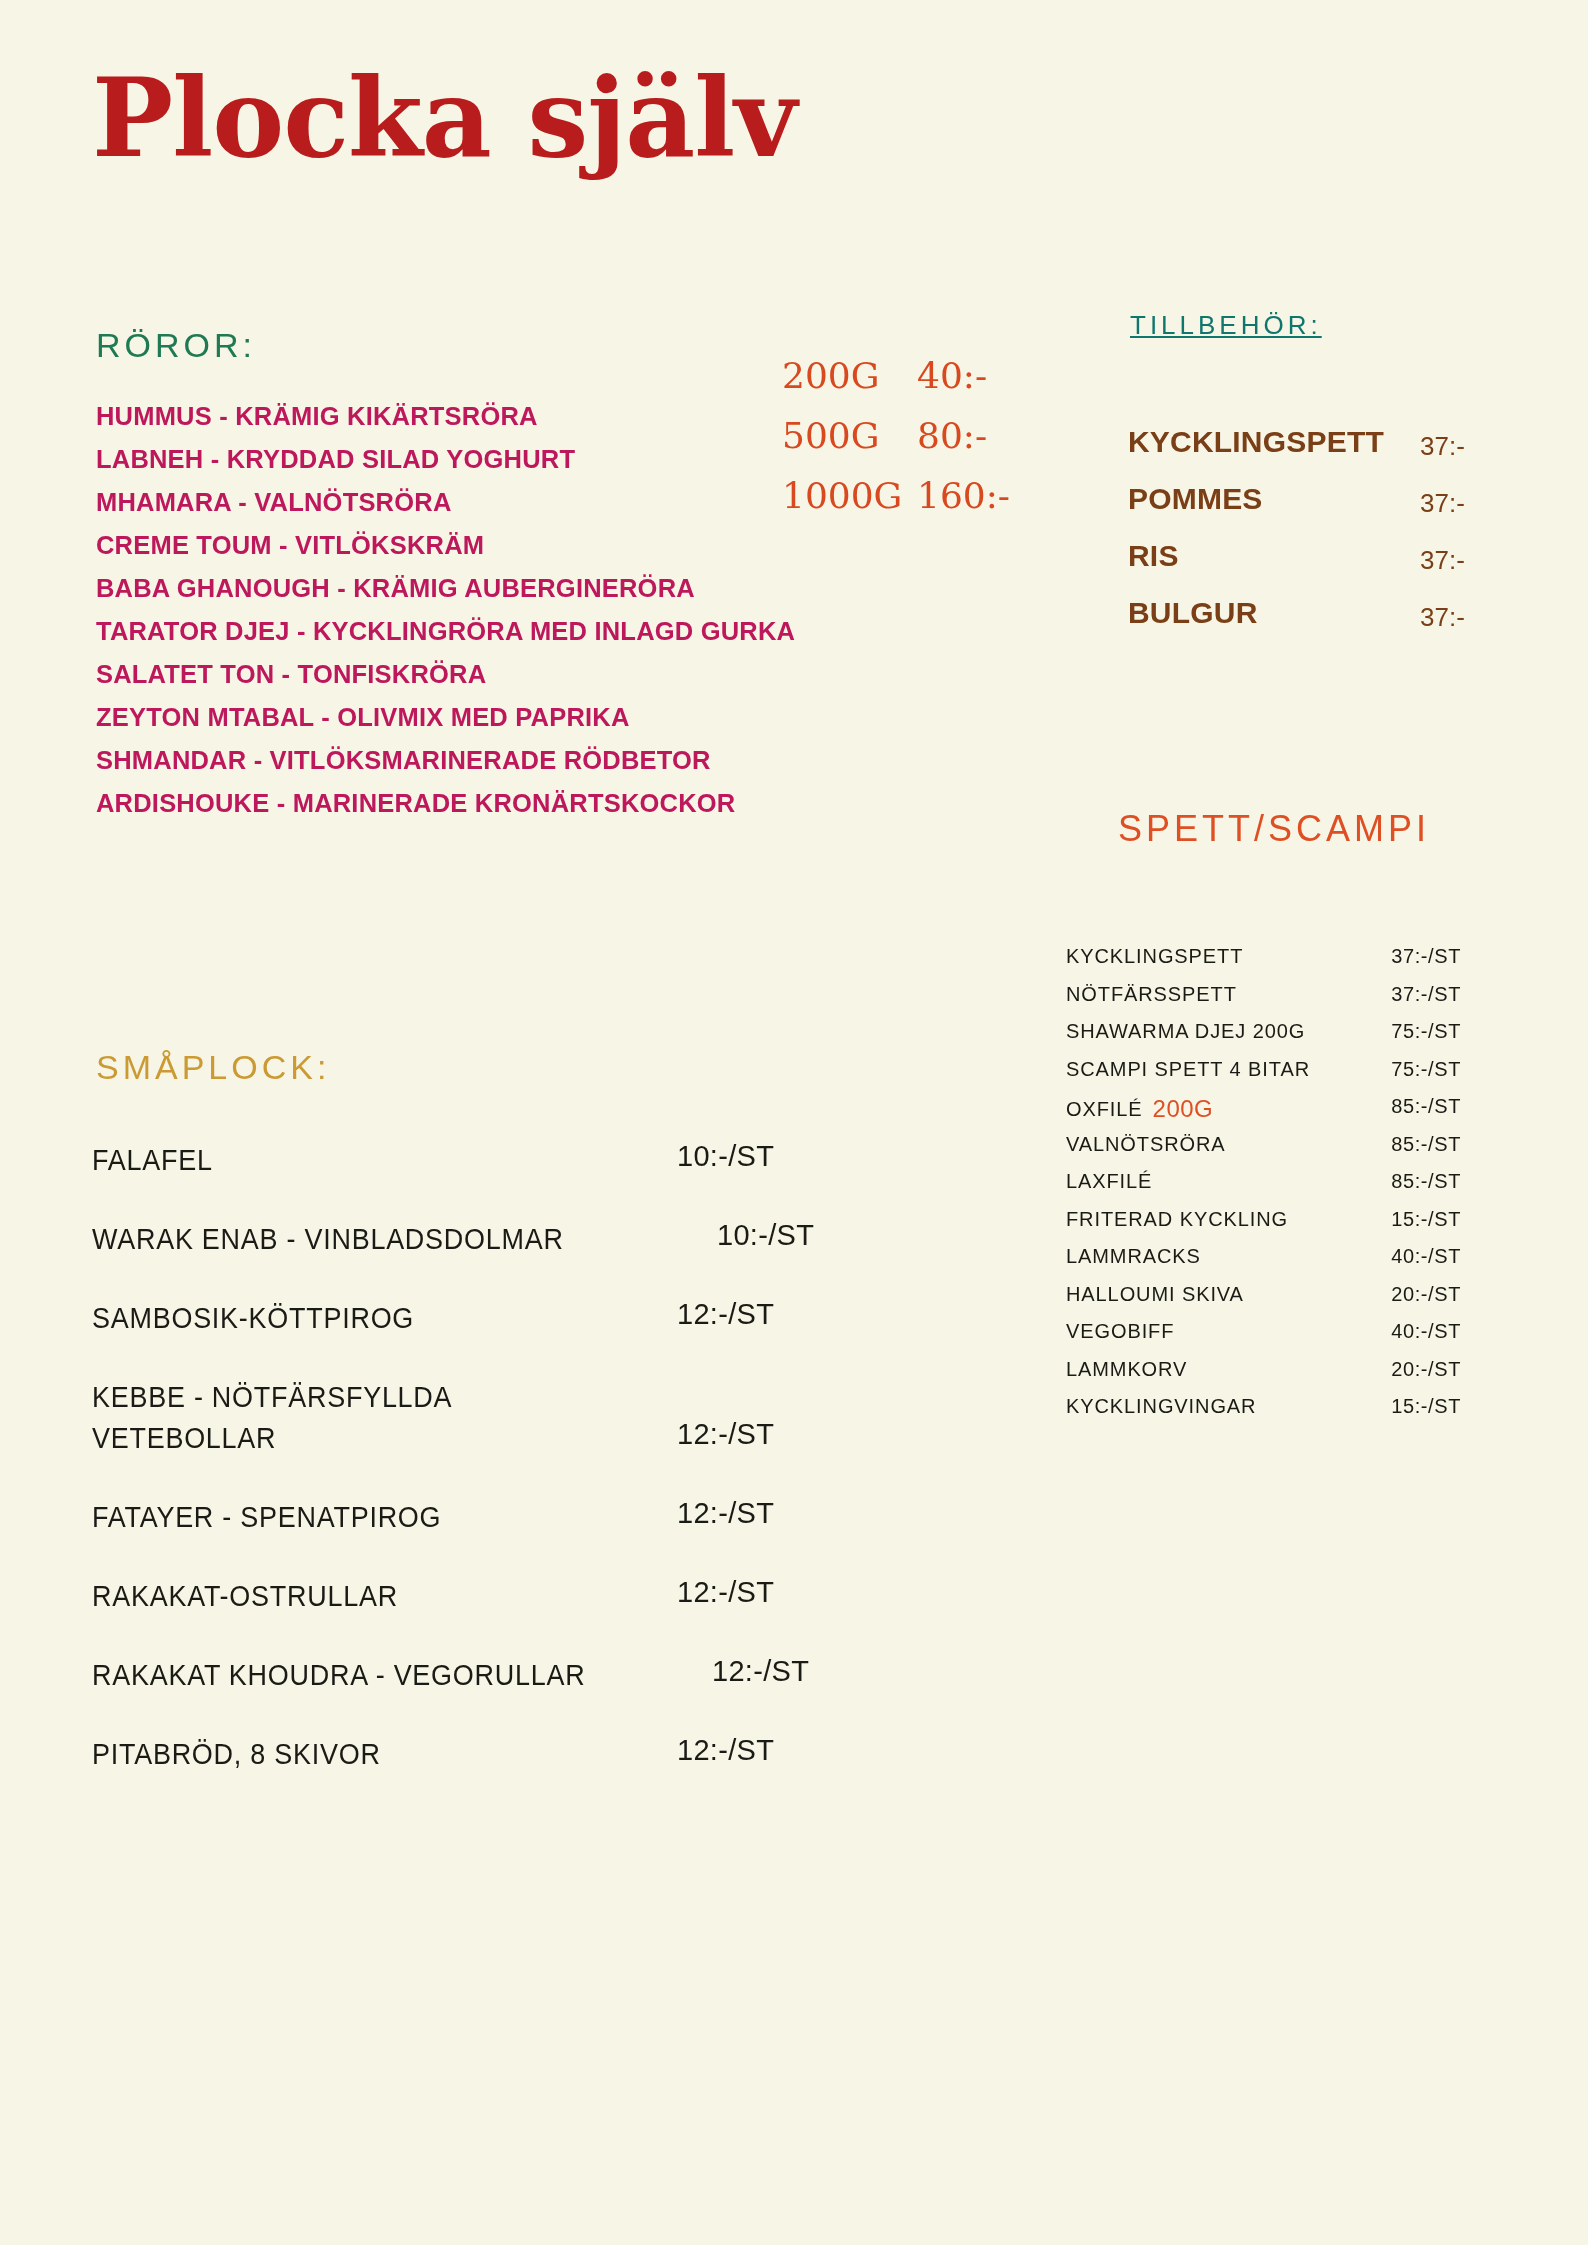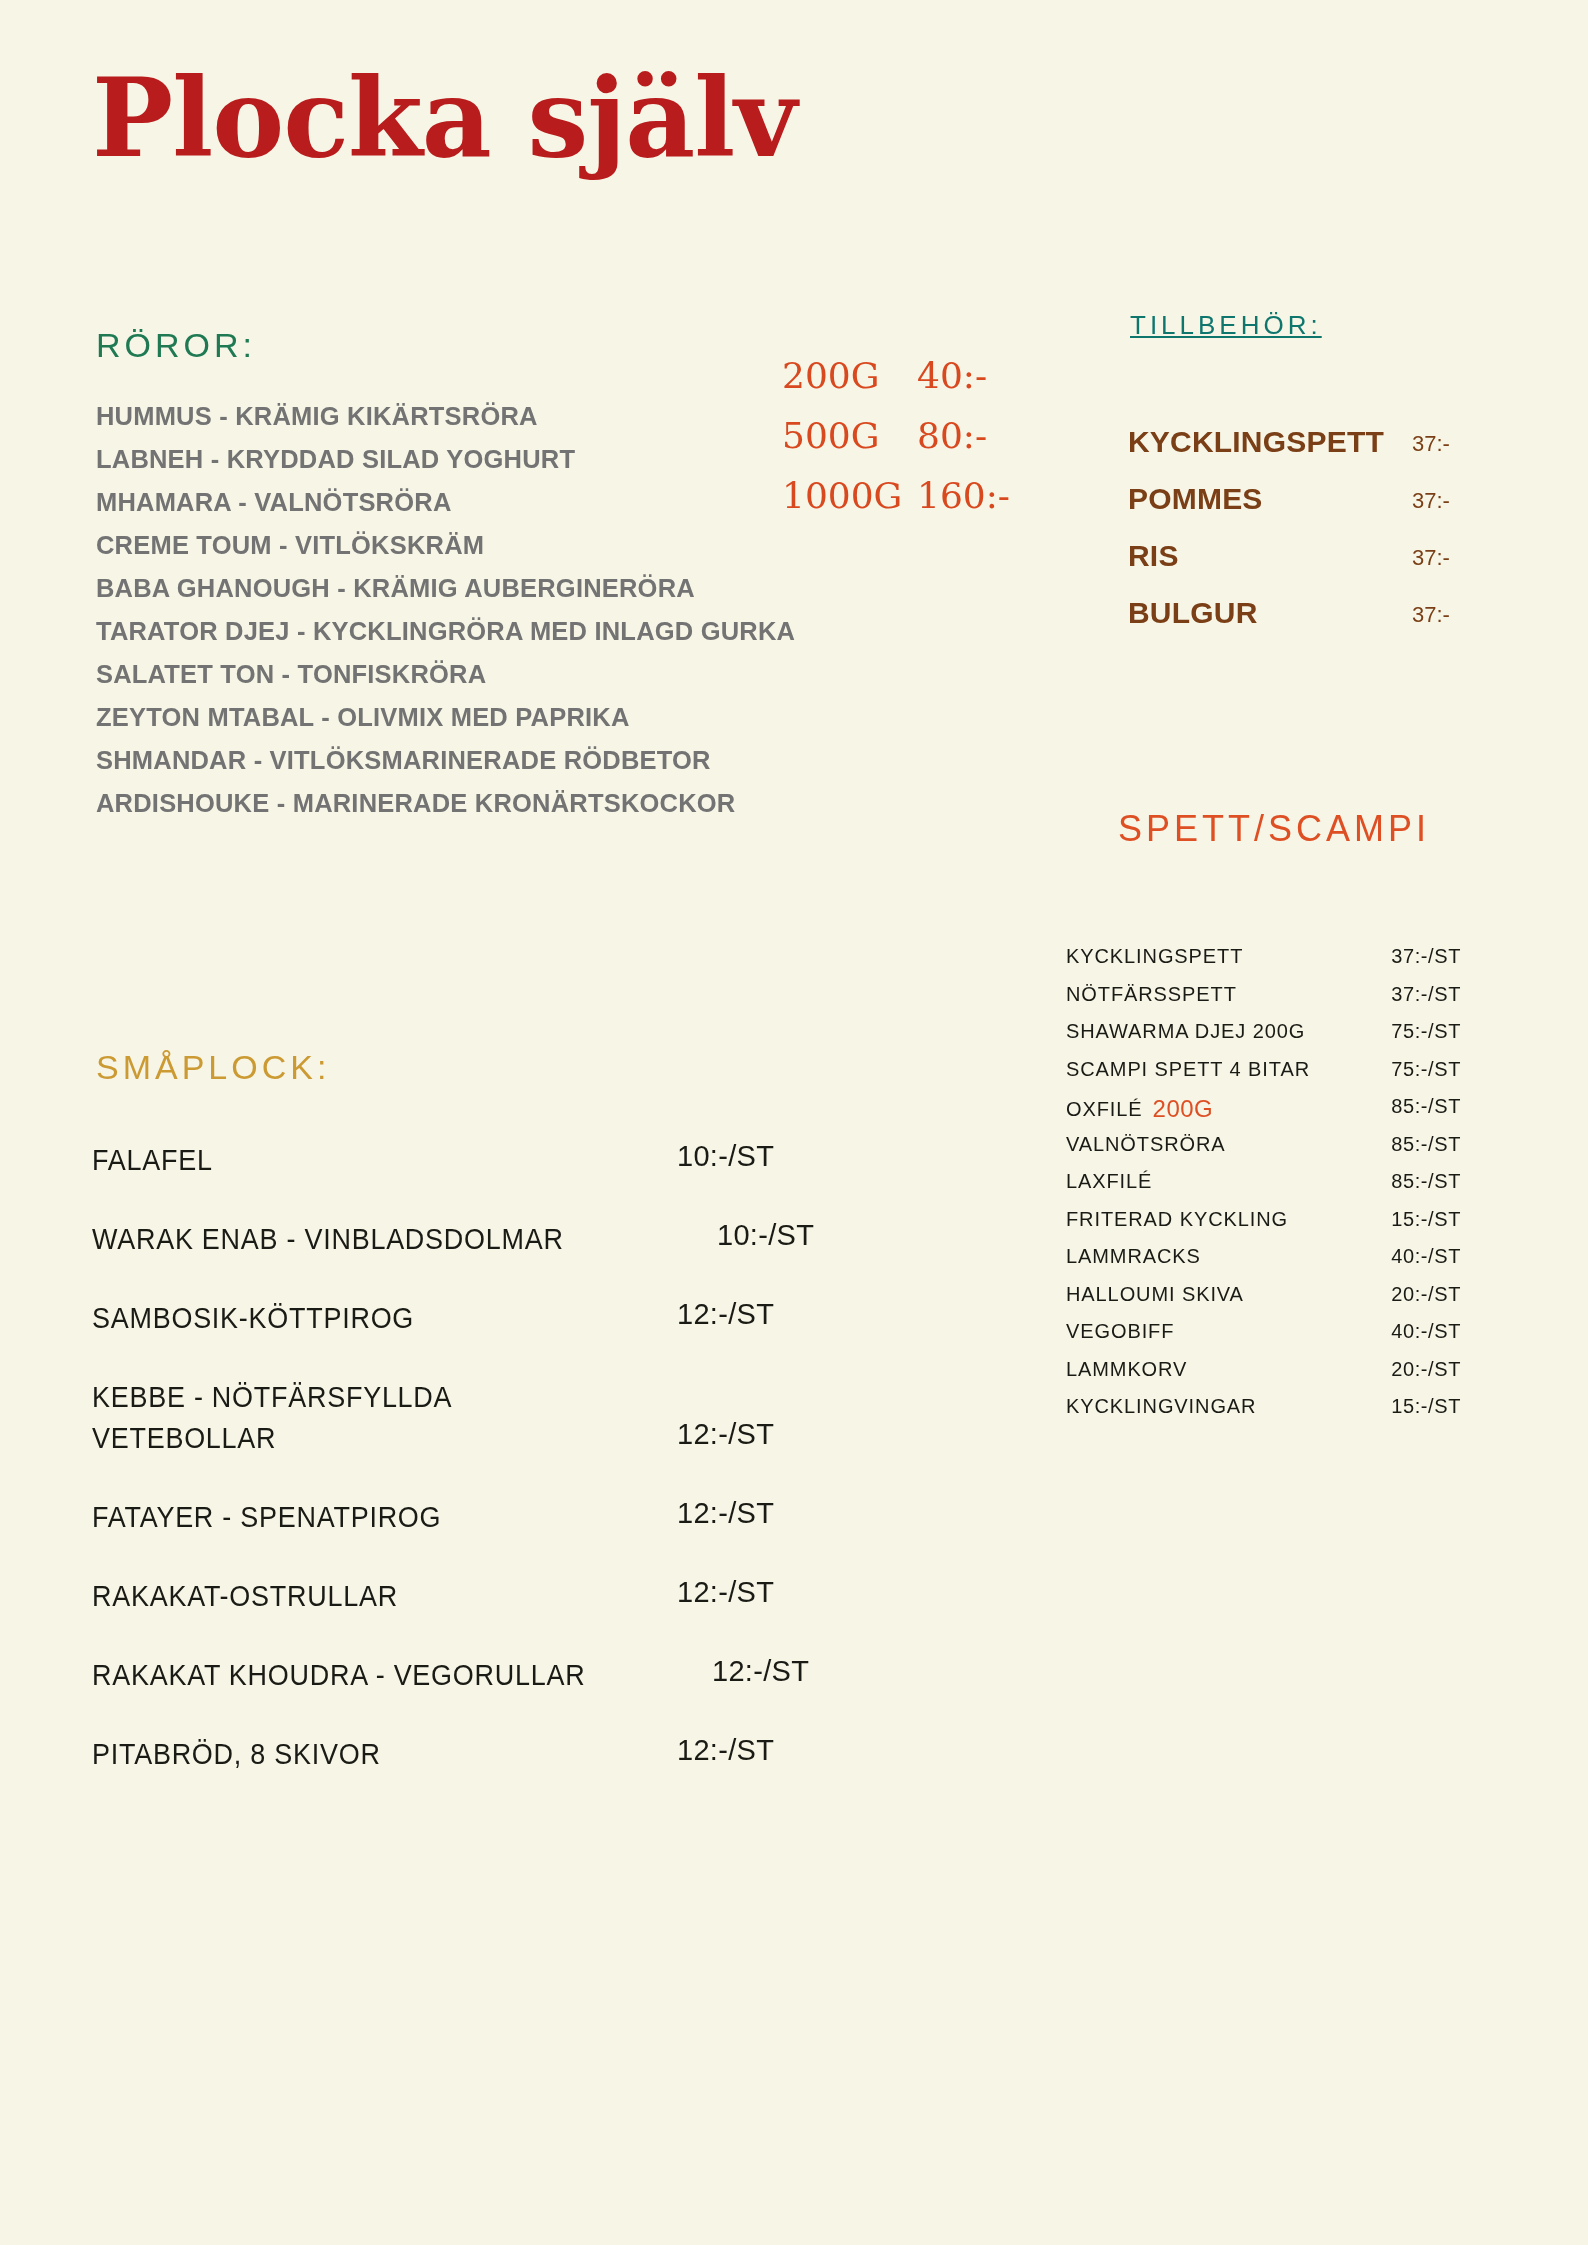--- a/index.html
+++ b/index.html
@@ -84,21 +84,21 @@
     top: 395px;
     width: 720px;
   }
 
   .roror-list li {
     list-style: none;
     font-family: "Liberation Sans", sans-serif;
     font-weight: 700;
     font-size: 25.5px;
     letter-spacing: 0.2px;
-    color: #737373;
+    color: #be185d;
     height: 43px;
     line-height: 43px;
     white-space: nowrap;
   }
 
   
   .weights {
     position: absolute;
     left: 782px;
     top: 345px;
@@ -144,24 +144,24 @@
     color: #7a3f16;
     letter-spacing: 0.2px;
     position: absolute;
     left: 0;
     top: 0;
   }
 
   .tillbehor .tprice {
     font-family: "Liberation Sans", sans-serif;
     font-weight: 400;
-    font-size: 22px;
+    font-size: 26px;
     color: #7a3f16;
     position: absolute;
-    left: 284px;
+    left: 292px;
     top: 6px;
   }
 
   
   .spett {
     position: absolute;
     left: 1066px;
     top: 945px;
     width: 420px;
   }

